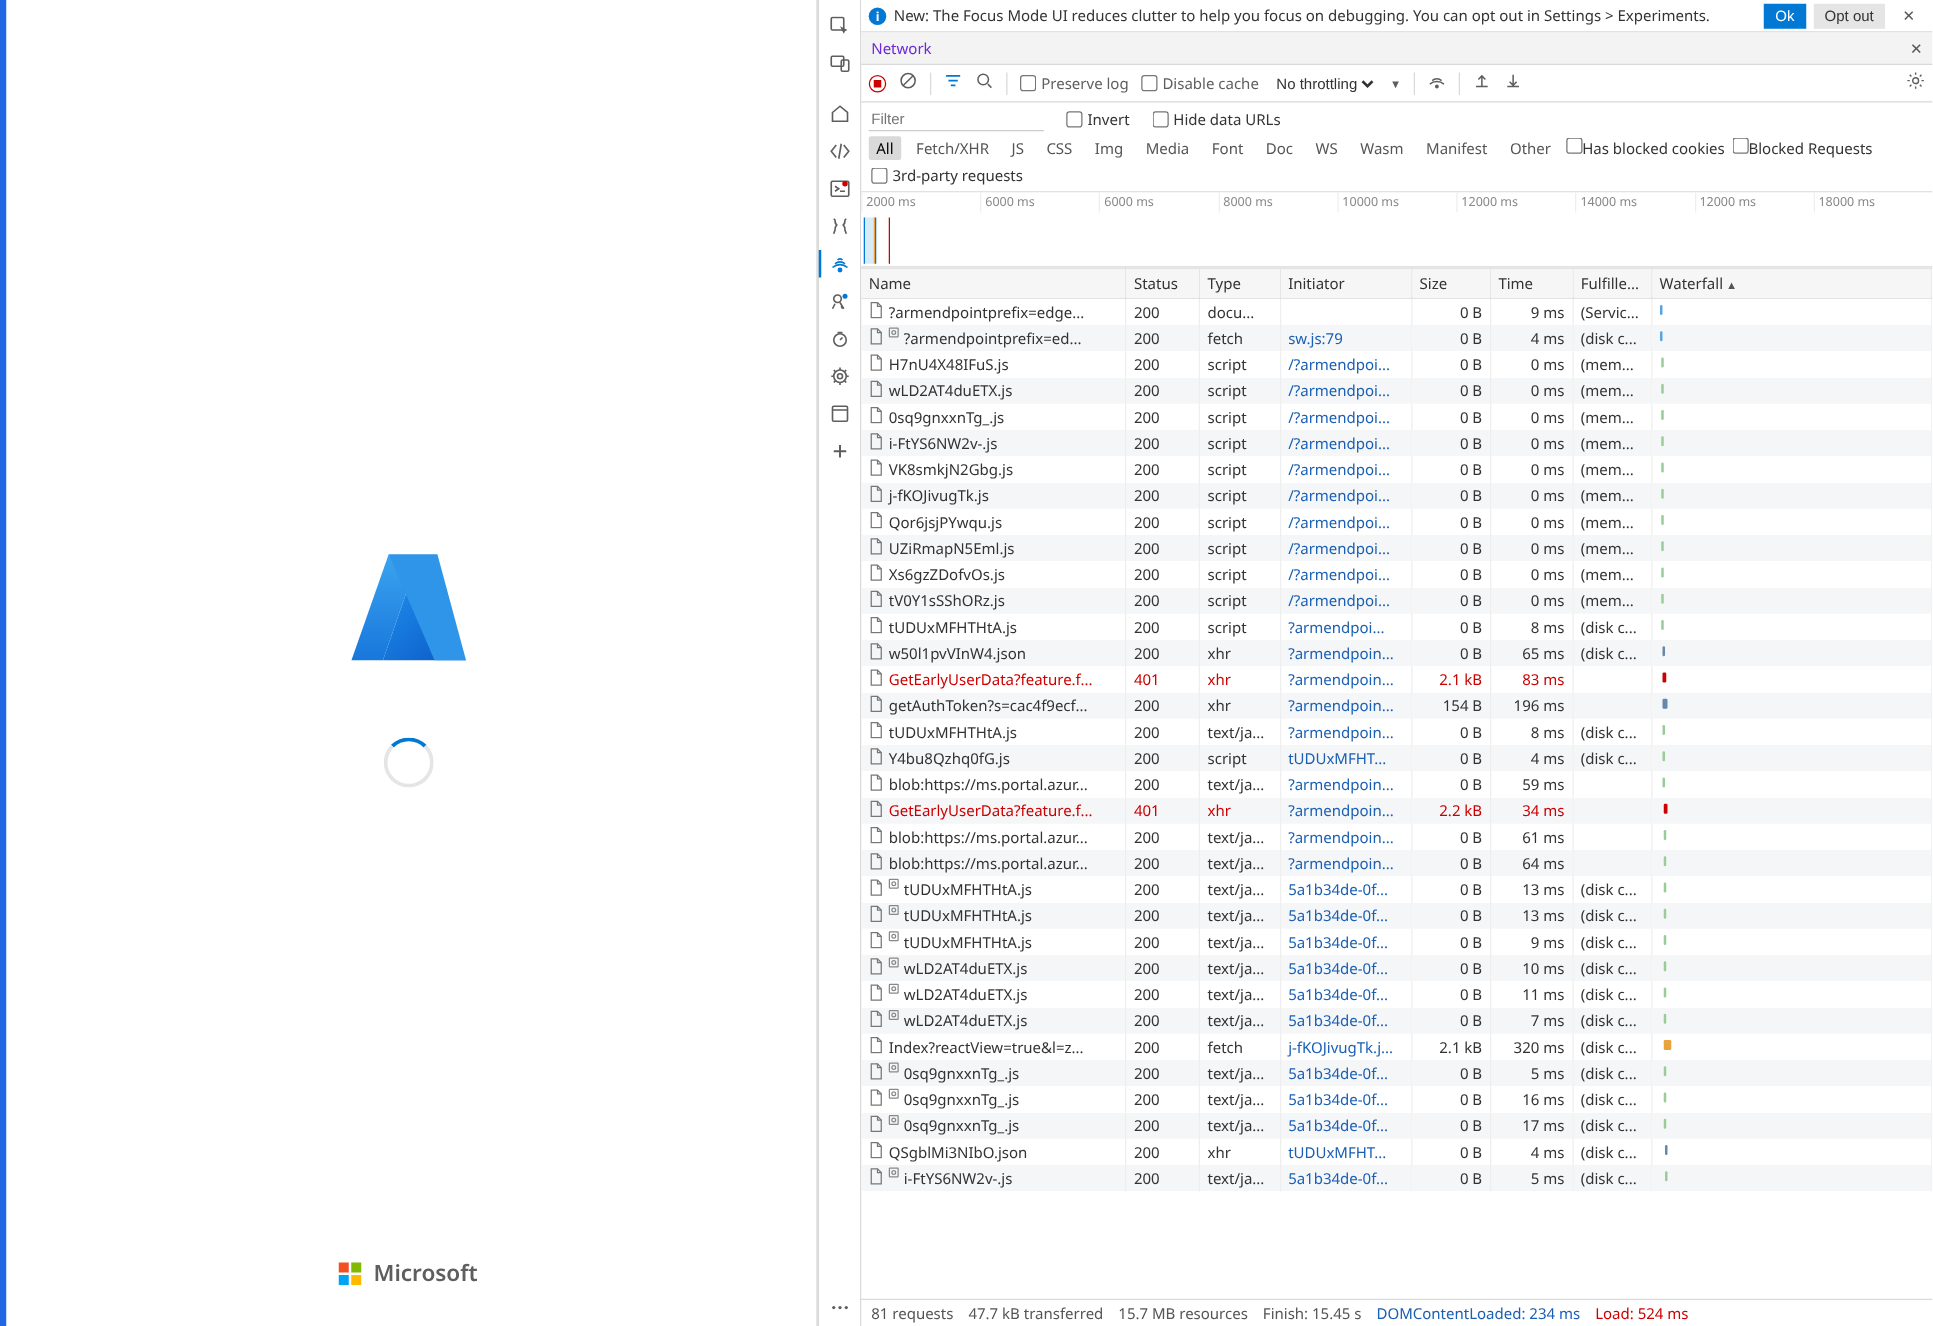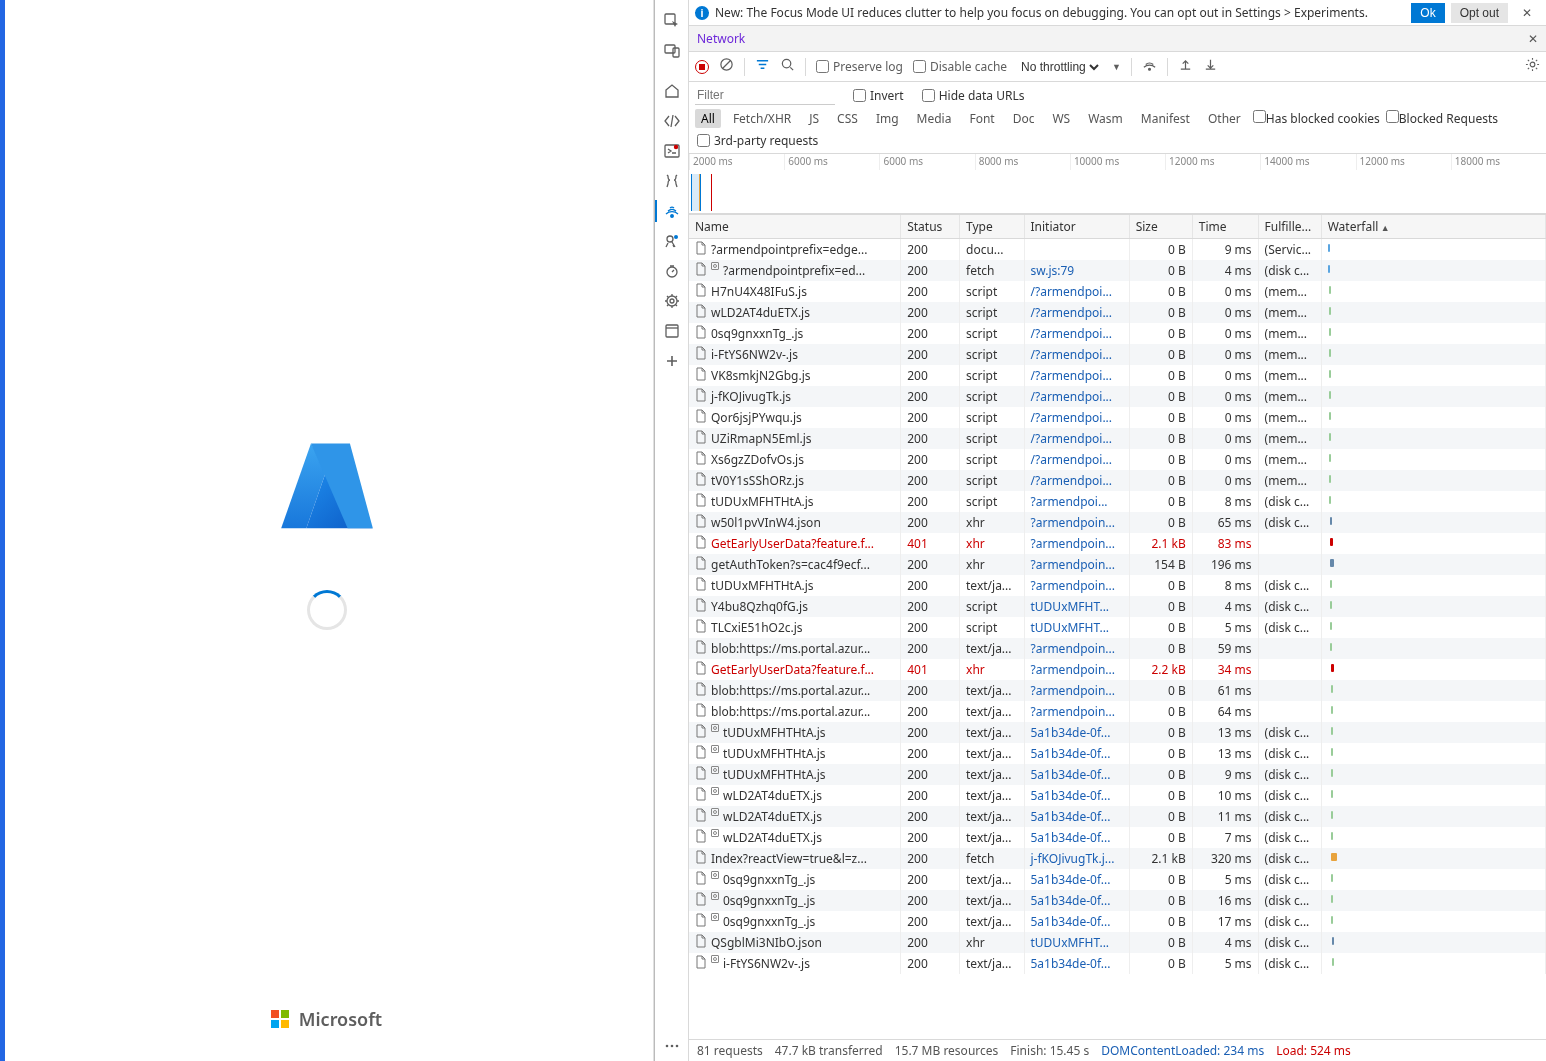--- a/index.html
+++ b/index.html
@@ -750,42 +750,20 @@
                 </div>
               </td>
             </tr>
             <tr>
               <td>
                 <span class="name-cell">
                   <svg class="file-ico" viewBox="0 0 12 14" fill="none" stroke="#777" stroke-width="1">
                     <path d="M2 1h5l3 3v9H2z"></path>
                     <path d="M7 1v3h3"></path>
                   </svg>
-                  <span>TLCxiE51hO2c.js</span>
-                </span>
-              </td>
-              <td>200</td>
-              <td>script</td>
-              <td class="initiator"><a>tUDUxMFHT...</a></td>
-              <td class="num">0 B</td>
-              <td class="num">5 ms</td>
-              <td>(disk c...</td>
-              <td>
-                <div class="wf-cell">
-                  <div class="wf-bar" style="left: 2px; width: 2px; background: rgb(153, 204, 153);"></div>
-                </div>
-              </td>
-            </tr>
-            <tr>
-              <td>
-                <span class="name-cell">
-                  <svg class="file-ico" viewBox="0 0 12 14" fill="none" stroke="#777" stroke-width="1">
-                    <path d="M2 1h5l3 3v9H2z"></path>
-                    <path d="M7 1v3h3"></path>
-                  </svg>
                   <span>blob:https://ms.portal.azur...</span>
                 </span>
               </td>
               <td>200</td>
               <td>text/ja...</td>
               <td class="initiator"><a>?armendpoin...</a></td>
               <td class="num">0 B</td>
               <td class="num">59 ms</td>
               <td></td>
               <td>

